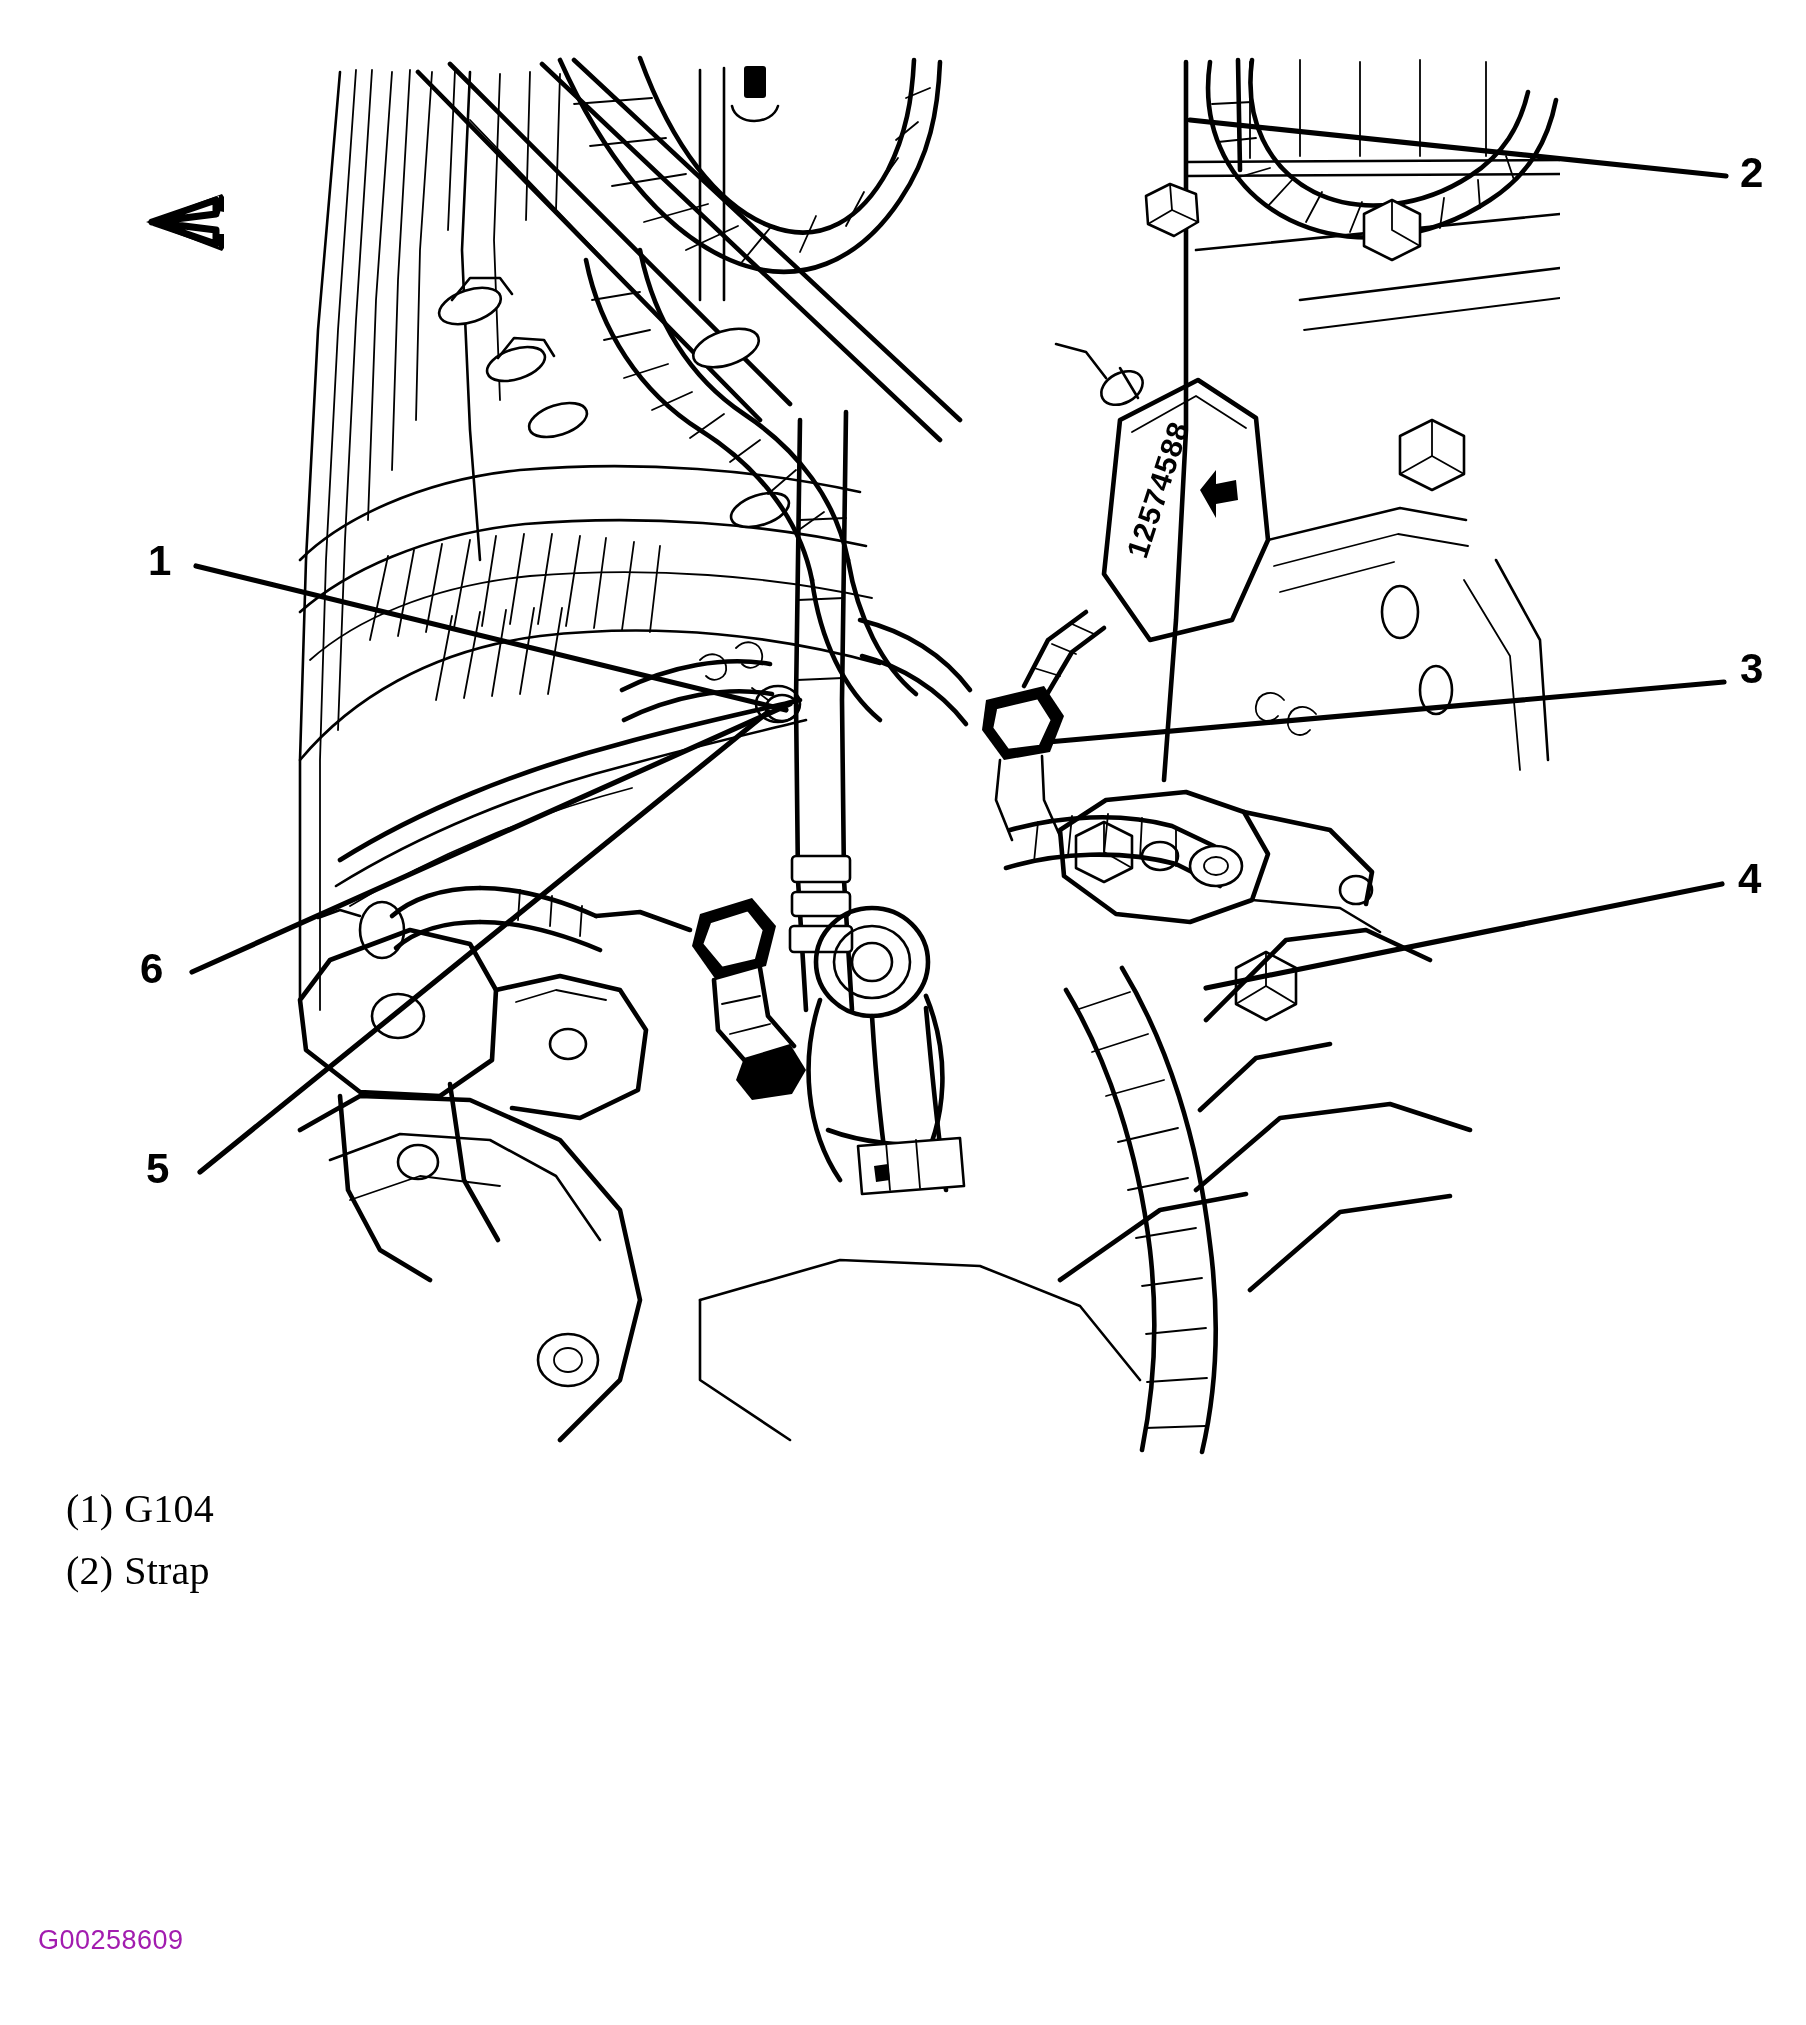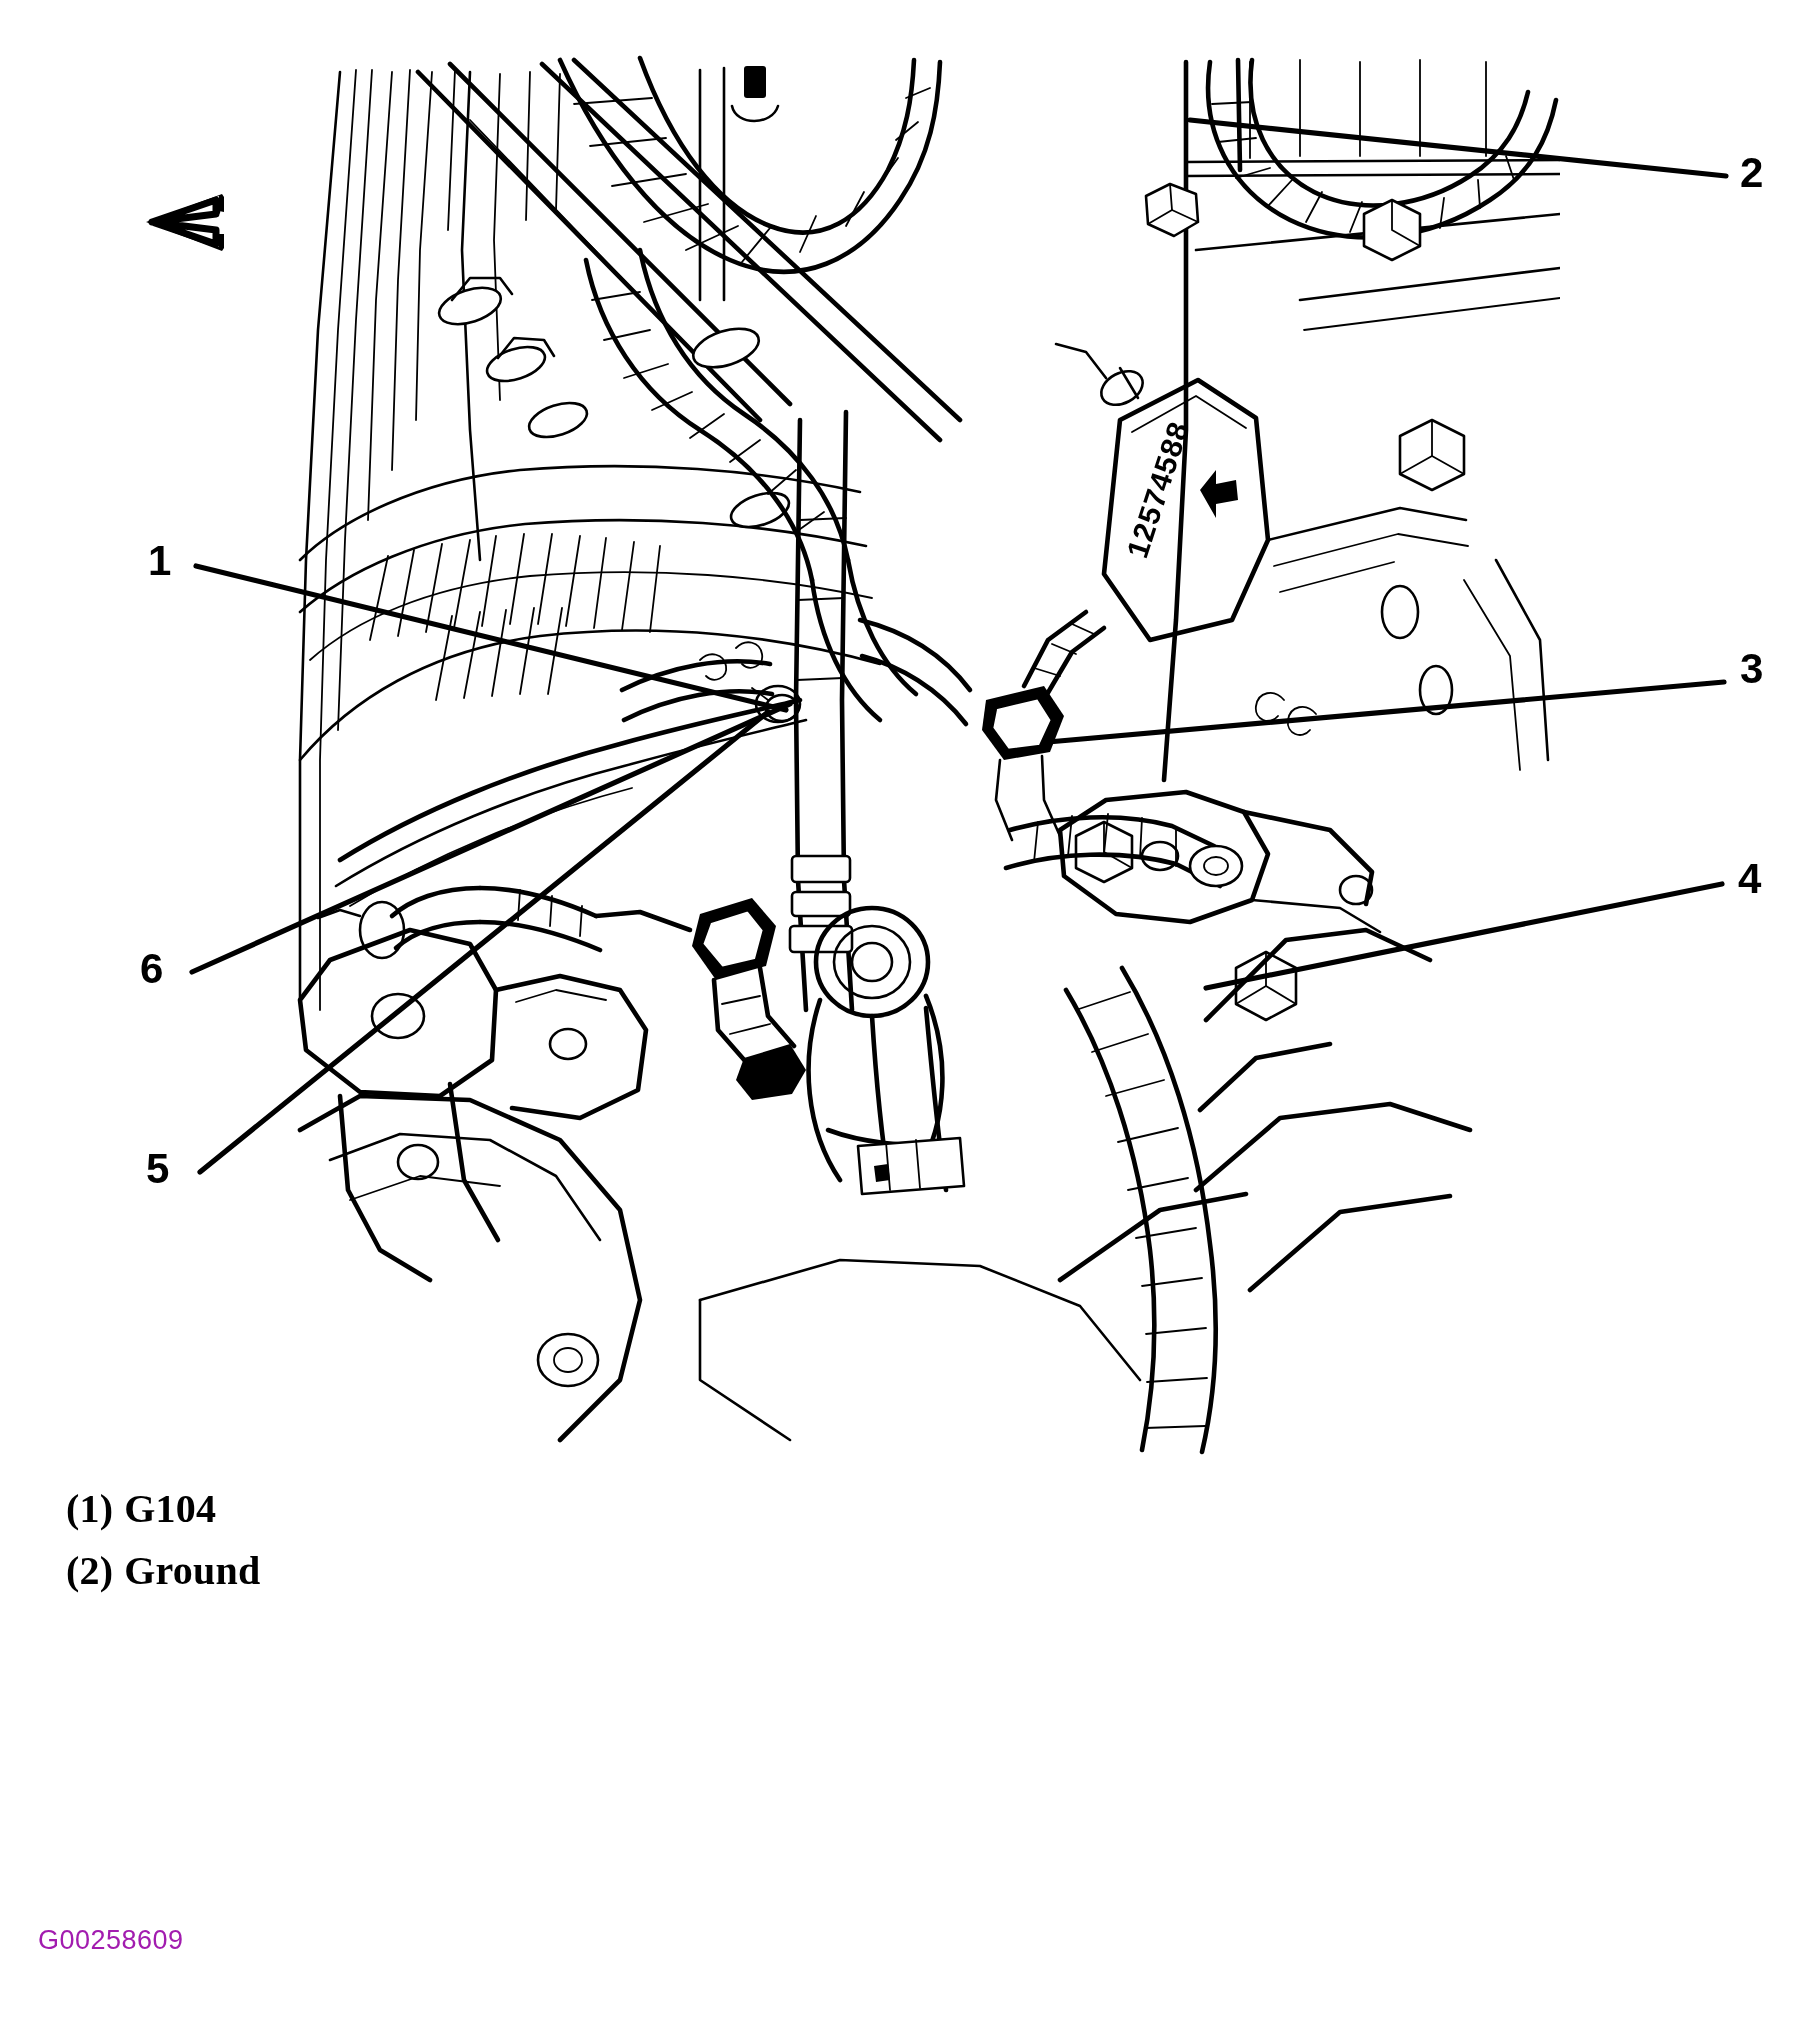--- a/index.html
+++ b/index.html
@@ -41,21 +41,20 @@
   }
   .legend-row {
     display: block;
     font-family: "Liberation Serif", "DejaVu Serif", serif;
     font-size: 40px;
     line-height: 62px;
     color: #000000;
     padding-left: 66px;
     white-space: nowrap;
     letter-spacing: 0.2px;
-    font-weight: bold;
   }
   .legend-index {
     display: inline;
   }
   .legend-label {
     display: inline;
     padding-left: 11px;
   }
 
   
@@ -475,21 +474,21 @@
 
 </div>
 
 <div id="legend">
 
   <div class="legend-row">
     <span class="legend-index">(1)</span><span class="legend-label">G104</span>
   </div>
 
   <div class="legend-row">
-    <span class="legend-index">(2)</span><span class="legend-label">Ground</span>
+    <span class="legend-index">(2)</span><span class="legend-label">Strap</span>
   </div>
 
 
 
 
 
 </div>
 
 <div id="figure-id">G00258609</div>
 

